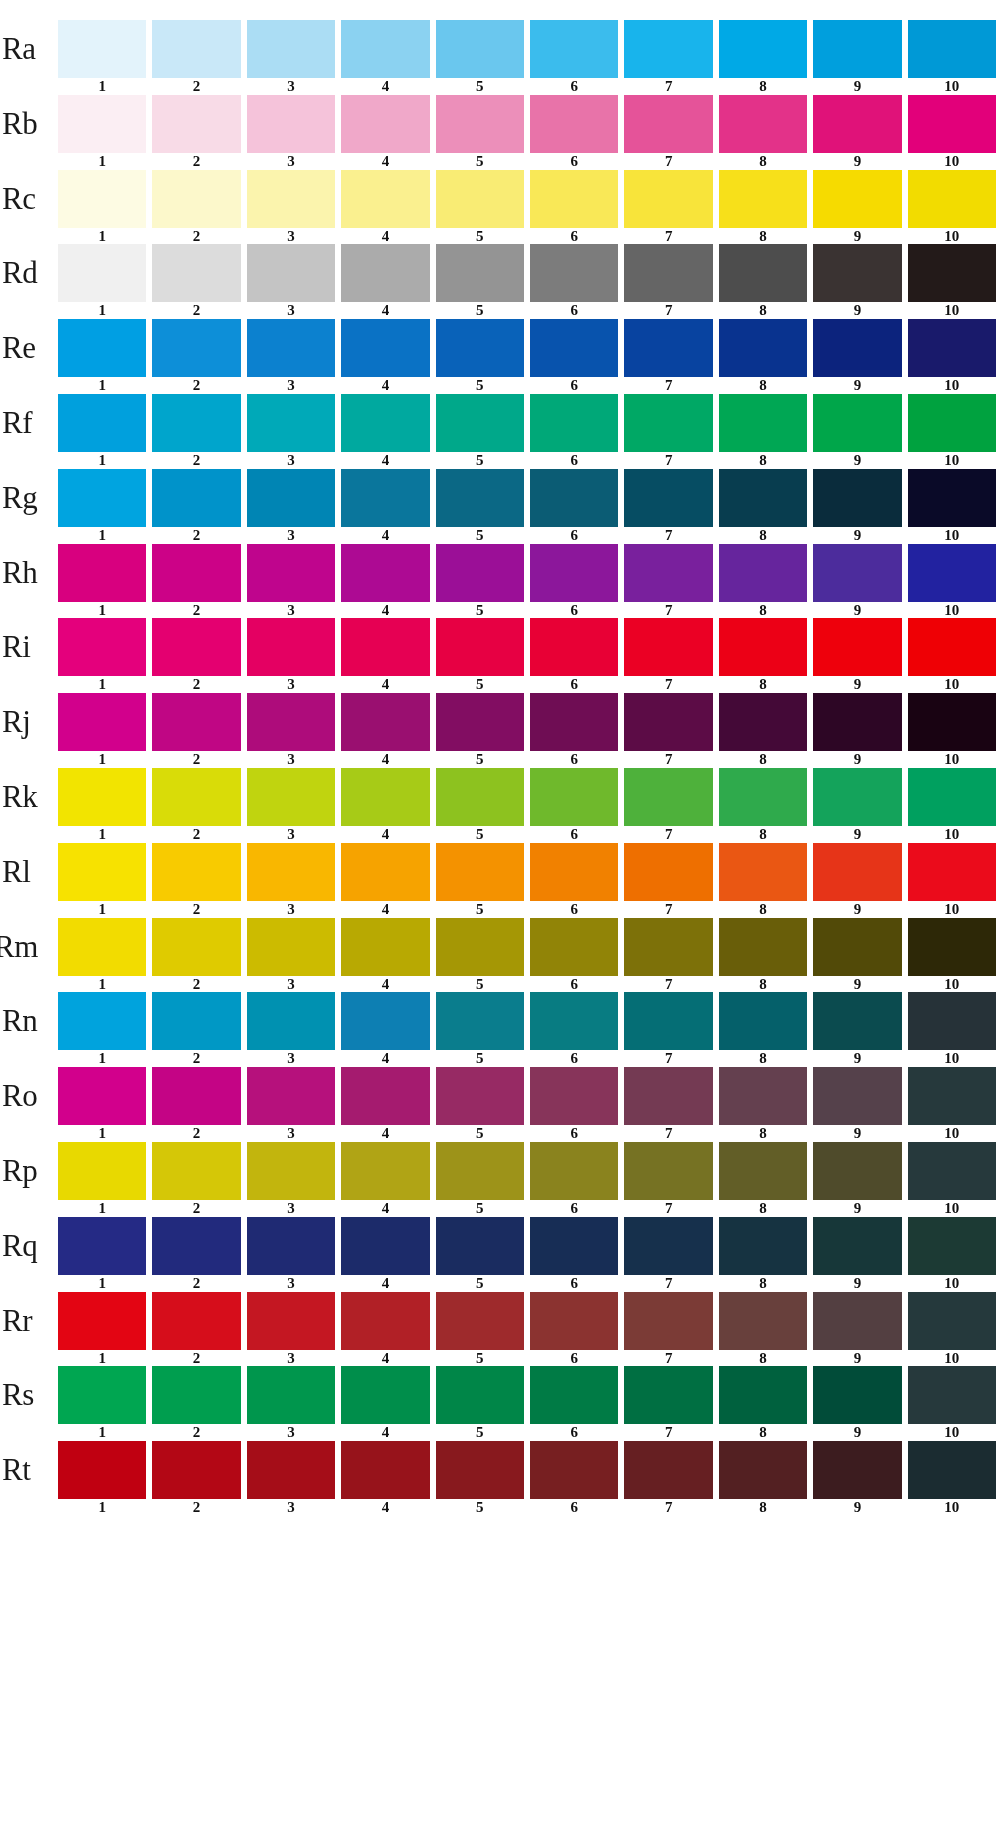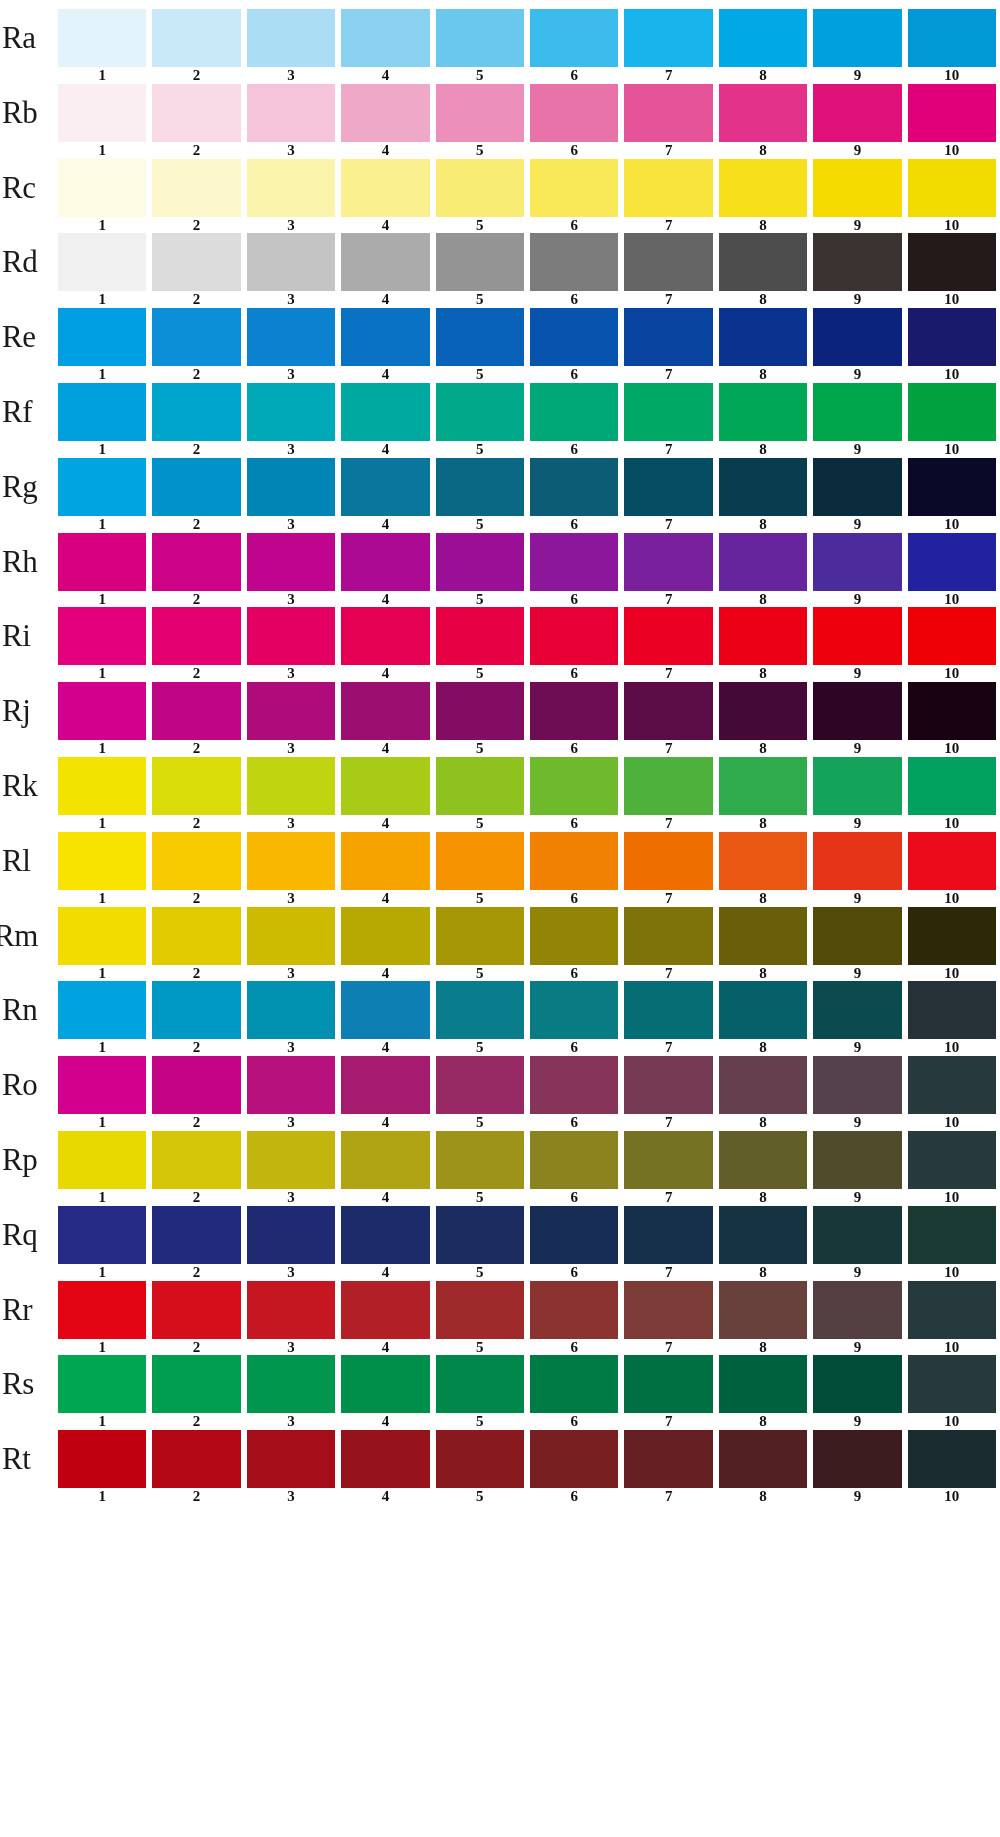--- a/index.html
+++ b/index.html
@@ -14,21 +14,21 @@
     font-family: "Liberation Serif", "DejaVu Serif", serif;
     overflow: hidden;
   }
 
   #palette-sheet {
     position: relative;
     width: 1000px;
     height: 1837px;
     background: #ffffff;
     box-sizing: border-box;
-    padding-top: 9px;
+    padding-top: 20px;
   }
 
   .ramp-row {
     position: relative;
     height: 74.8px;
     display: block;
   }
 
   
   .row-label {

